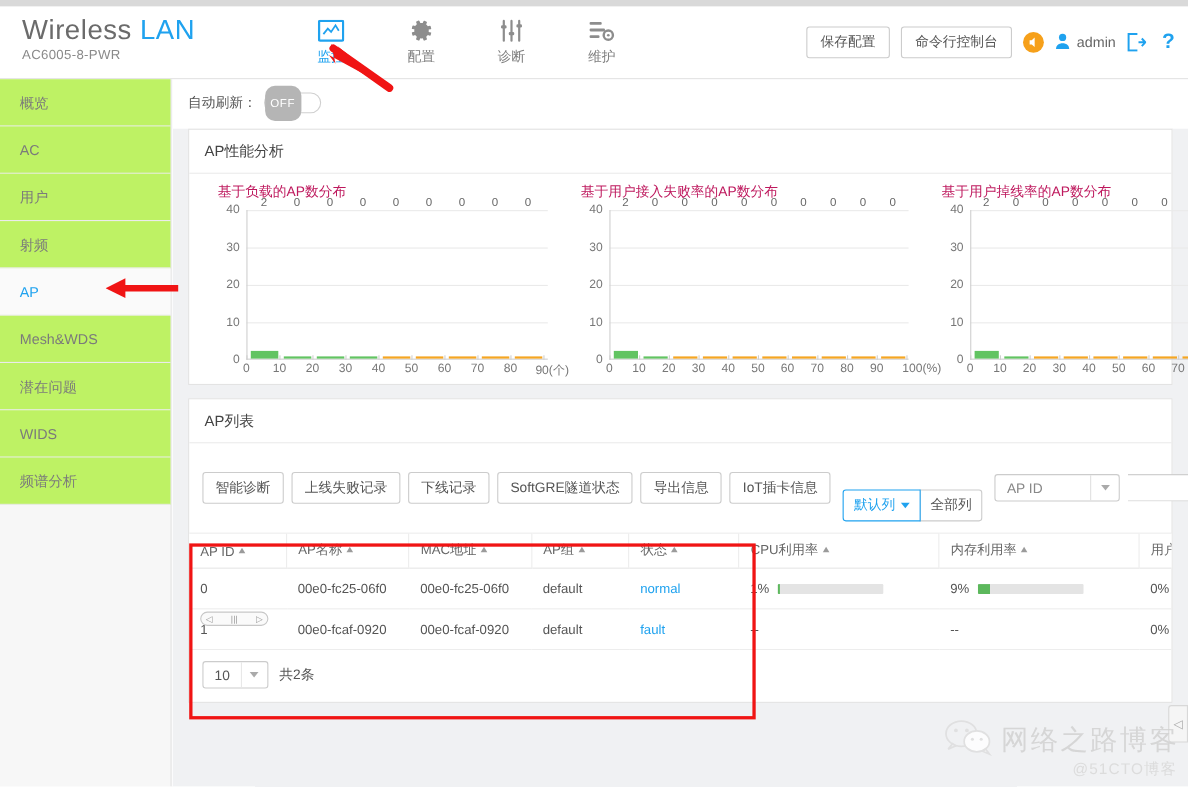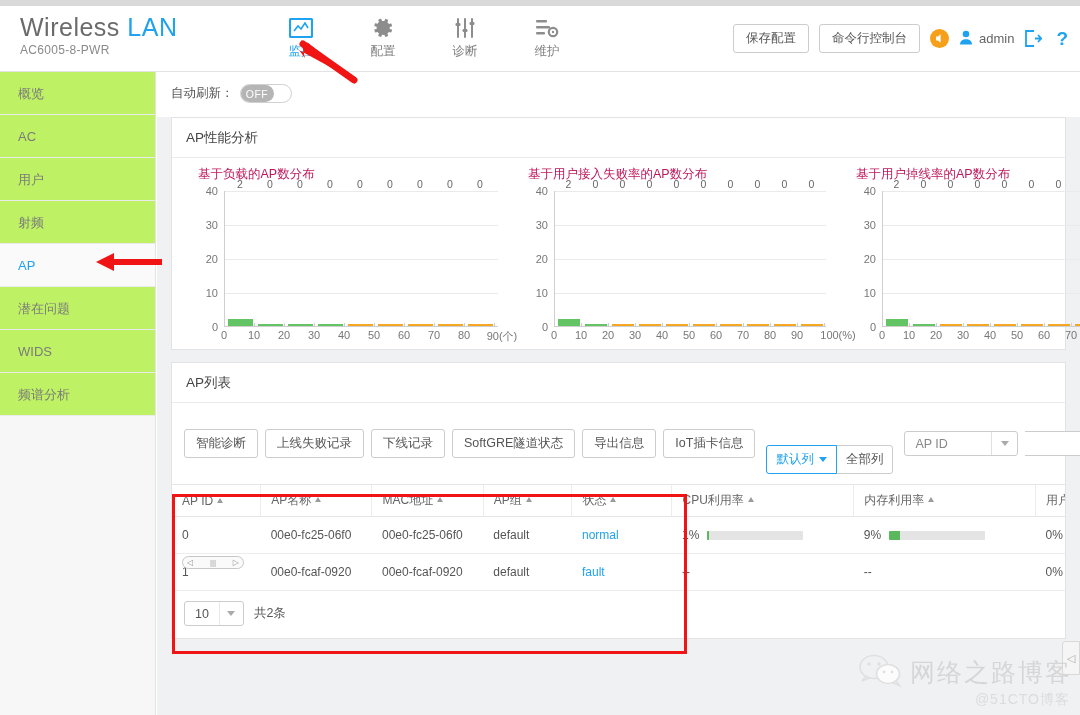--- a/index.html
+++ b/index.html
@@ -84,21 +84,21 @@
   }
 
   .refresh-row { background: #fff; padding: 12px 0 14px 14px; display: flex; align-items: center; gap: 6px; }
   .refresh-label { font-size: 12.5px; color: #555; }
   .toggle {
     width: 52px; height: 19px; border-radius: 10px; background: #fff;
     border: 1px solid #d0d0d0; display: flex; align-items: center; cursor: pointer;
     position: relative;
   }
   .toggle .knob {
-    width: 33px; height: 17px; border-radius: 9px; background: #b5b5b5; color: #fff;
+    width: 33px; height: 32px; border-radius: 9px; background: #b5b5b5; color: #fff;
     font-size: 10.5px; display: flex; align-items: center; justify-content: center;
     letter-spacing: .5px;
   }
 
   .panel { background: #fff; margin: 0 14px 12px 14px; border: 1px solid #e3e3e3; }
   .panel-title { font-size: 13.5px; color: #444; padding: 11px 14px 10px; border-bottom: 1px solid #ececec; }
 
   
   .charts { display: flex; padding: 8px 0 6px 0; }
   .chart { flex: none; padding-left: 26px; }
@@ -285,20 +285,21 @@
       <span class="qmark">?</span>
     </div>
   </div>
 
   <div class="sidebar">
     <div class="side-item">概览</div>
     <div class="side-item">AC</div>
     <div class="side-item">用户</div>
     <div class="side-item">射频</div>
     <div class="side-item active">AP</div>
+    <div class="side-item">Mesh&amp;WDS</div>
     <div class="side-item">潜在问题</div>
     <div class="side-item">WIDS</div>
     <div class="side-item">频谱分析</div>
   </div>
 
   <div class="content">
 
 
     <div class="refresh-row">
       <span class="refresh-label">自动刷新：</span>

